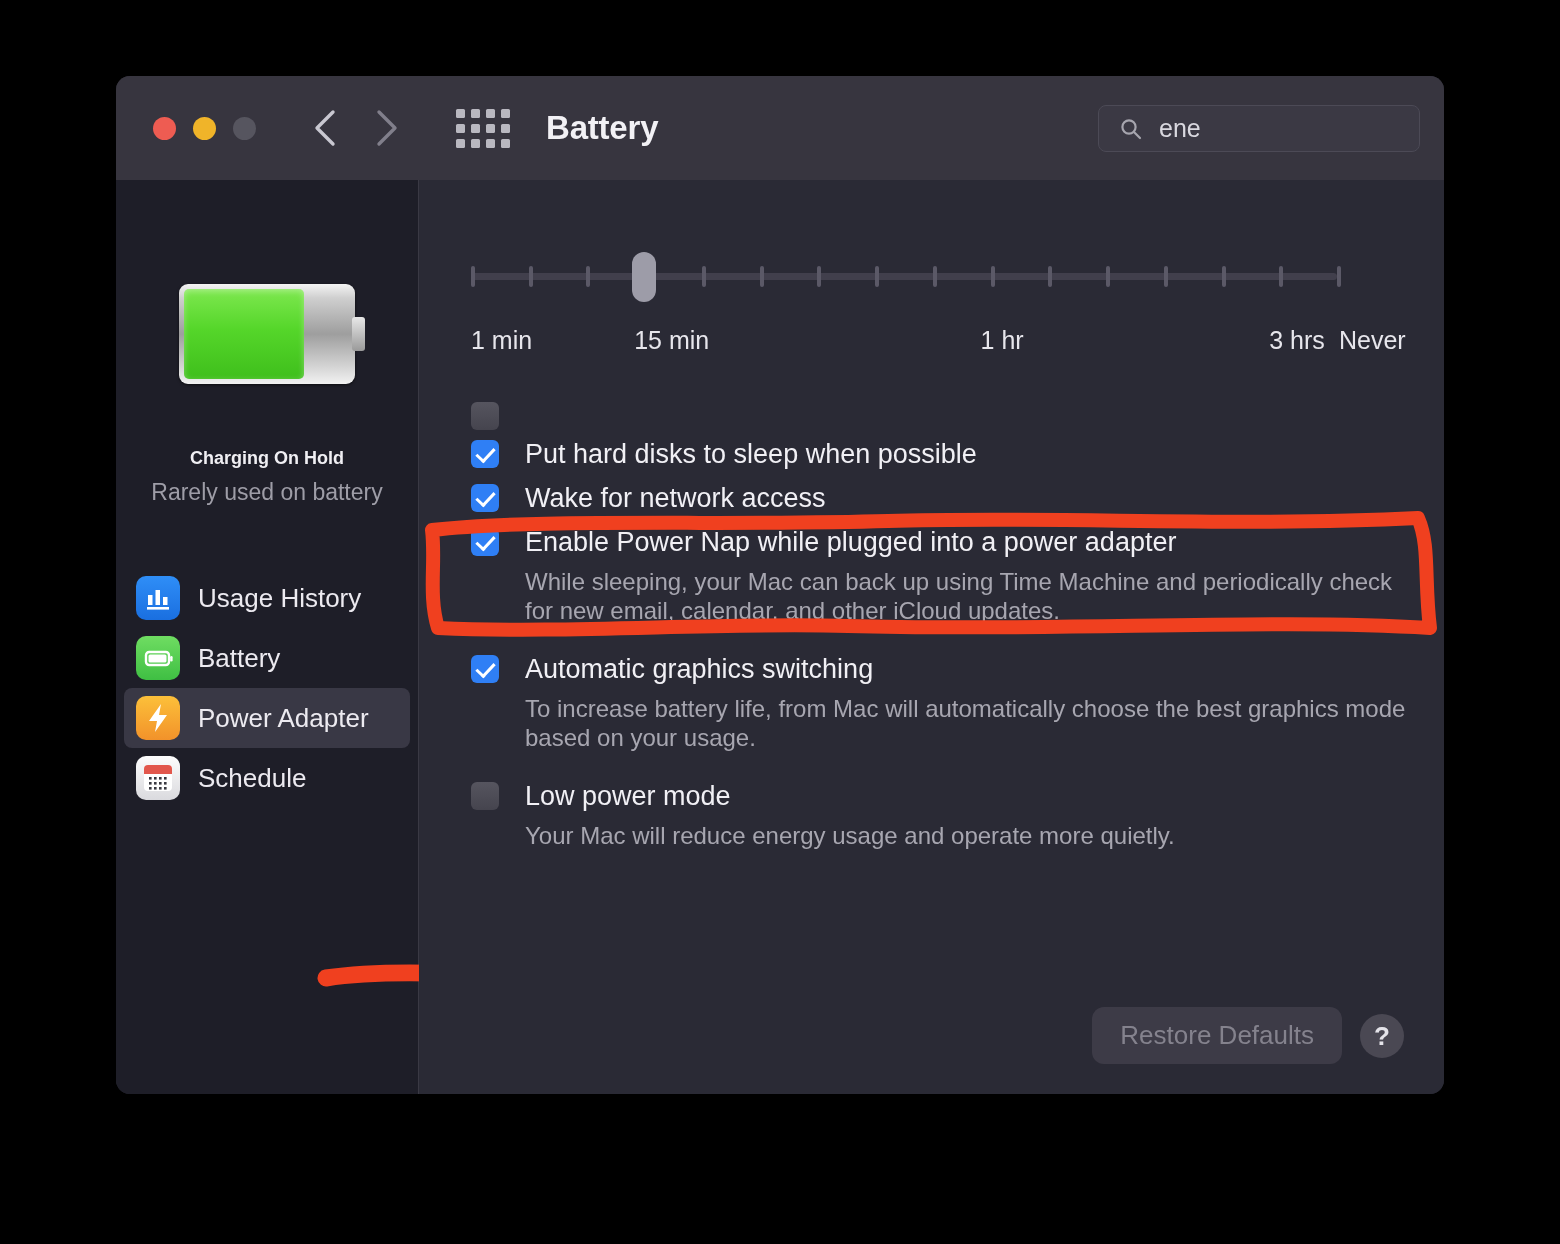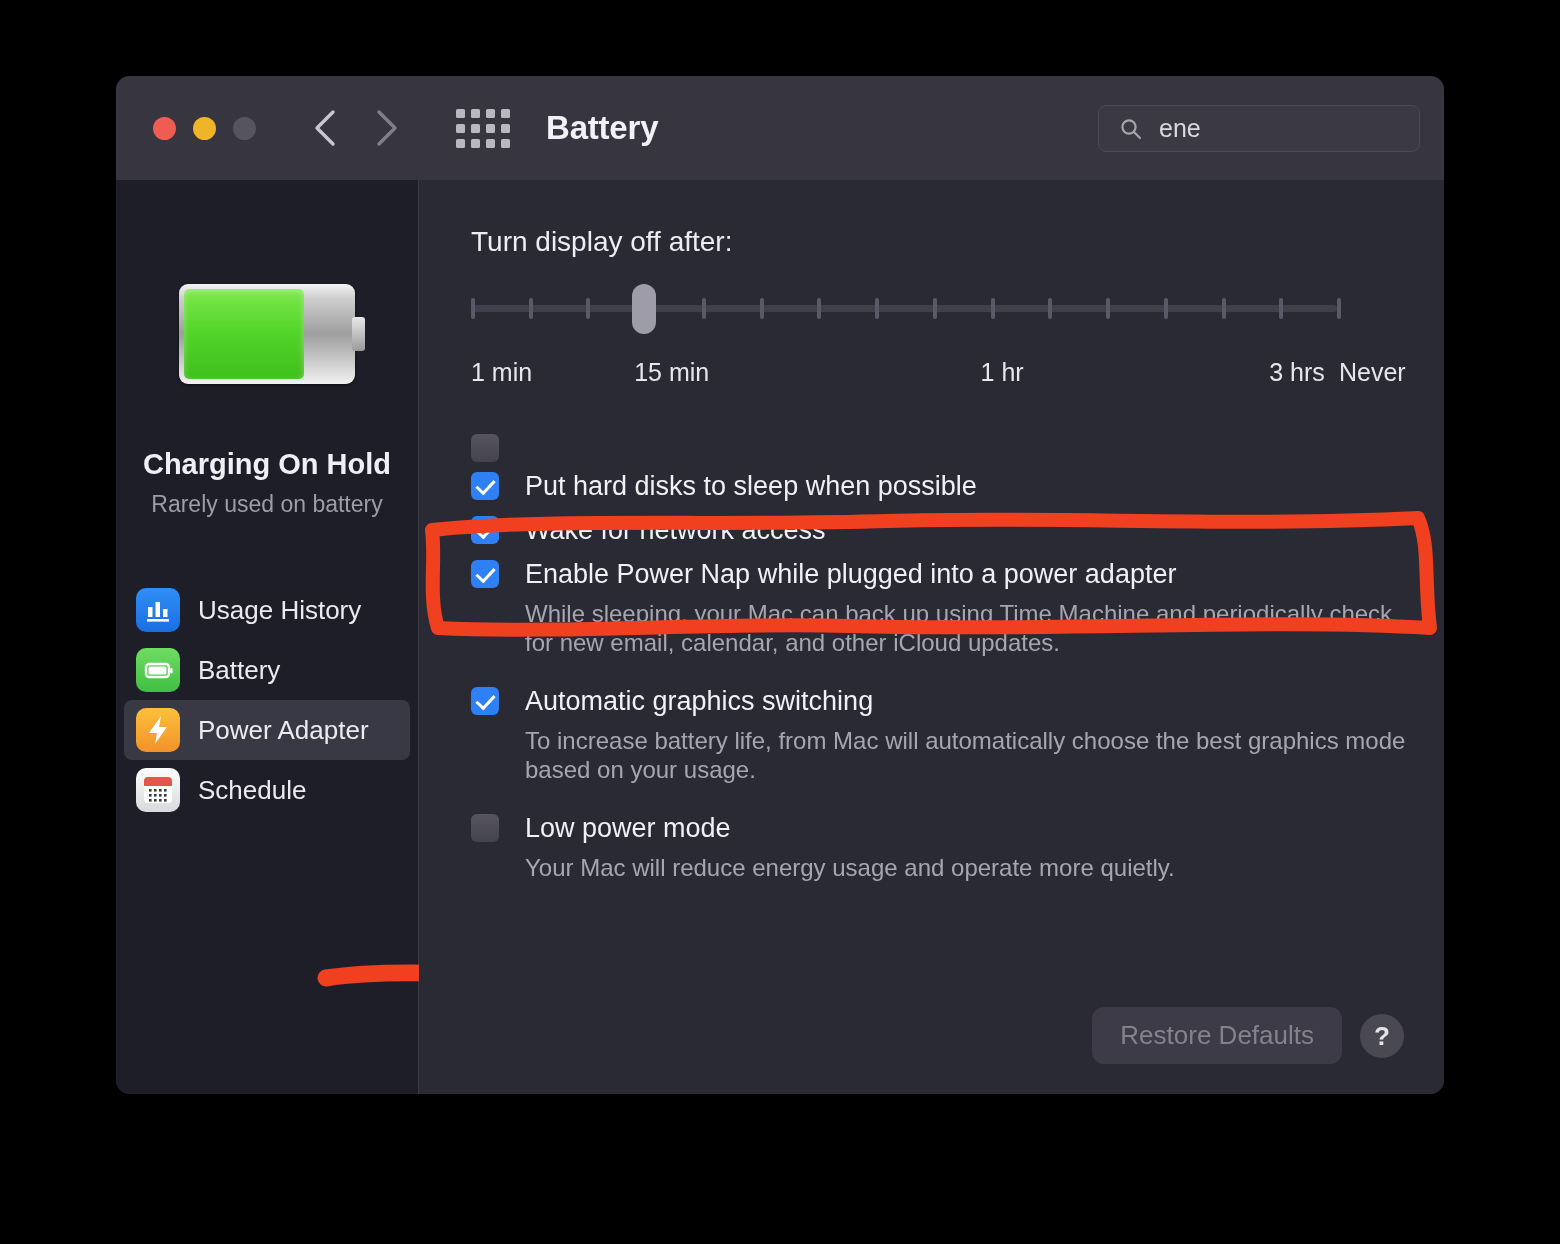--- a/index.html
+++ b/index.html
@@ -142,21 +142,21 @@
     position: absolute; right: -10px; top: 33px;
     width: 13px; height: 34px;
     border-radius: 3px;
     background: linear-gradient(180deg,#e8e8e8,#9a9a9a);
   }
 
   .batt-title {
     margin-top: 64px;
     text-align: center;
     color: #f0eff3;
-    font-size: 29px;
+    font-size: 18px;
     font-weight: bold;
   }
   .batt-sub {
     margin-top: 10px;
     text-align: center;
     color: #9e9da7;
     font-size: 23px;
   }
 
   
@@ -387,21 +387,20 @@
           </div>
 
         <svg class="annot" id="annot-underline" width="216" height="30" viewBox="0 0 216 30">
           <path d="M14 16 C60 9, 130 10, 200 15" fill="none" stroke="#f0401f" stroke-width="17" stroke-linecap="round"></path>
         </svg>
       </div>
 
       <div class="content">
         <div class="c-pad">
 
-          <div class="section-label">Turn display off after:</div>
 
           <div class="slider-wrap" id="slider">
             <div class="slider-track"></div>
           <span class="tick" style="left: 0px;"></span>
               <span class="tick" style="left: 57.7333px;"></span>
               <span class="tick" style="left: 115.467px;"></span>
               <span class="tick" style="left: 173.2px;"></span>
               <span class="tick" style="left: 230.933px;"></span>
               <span class="tick" style="left: 288.667px;"></span>
               <span class="tick" style="left: 346.4px;"></span>

